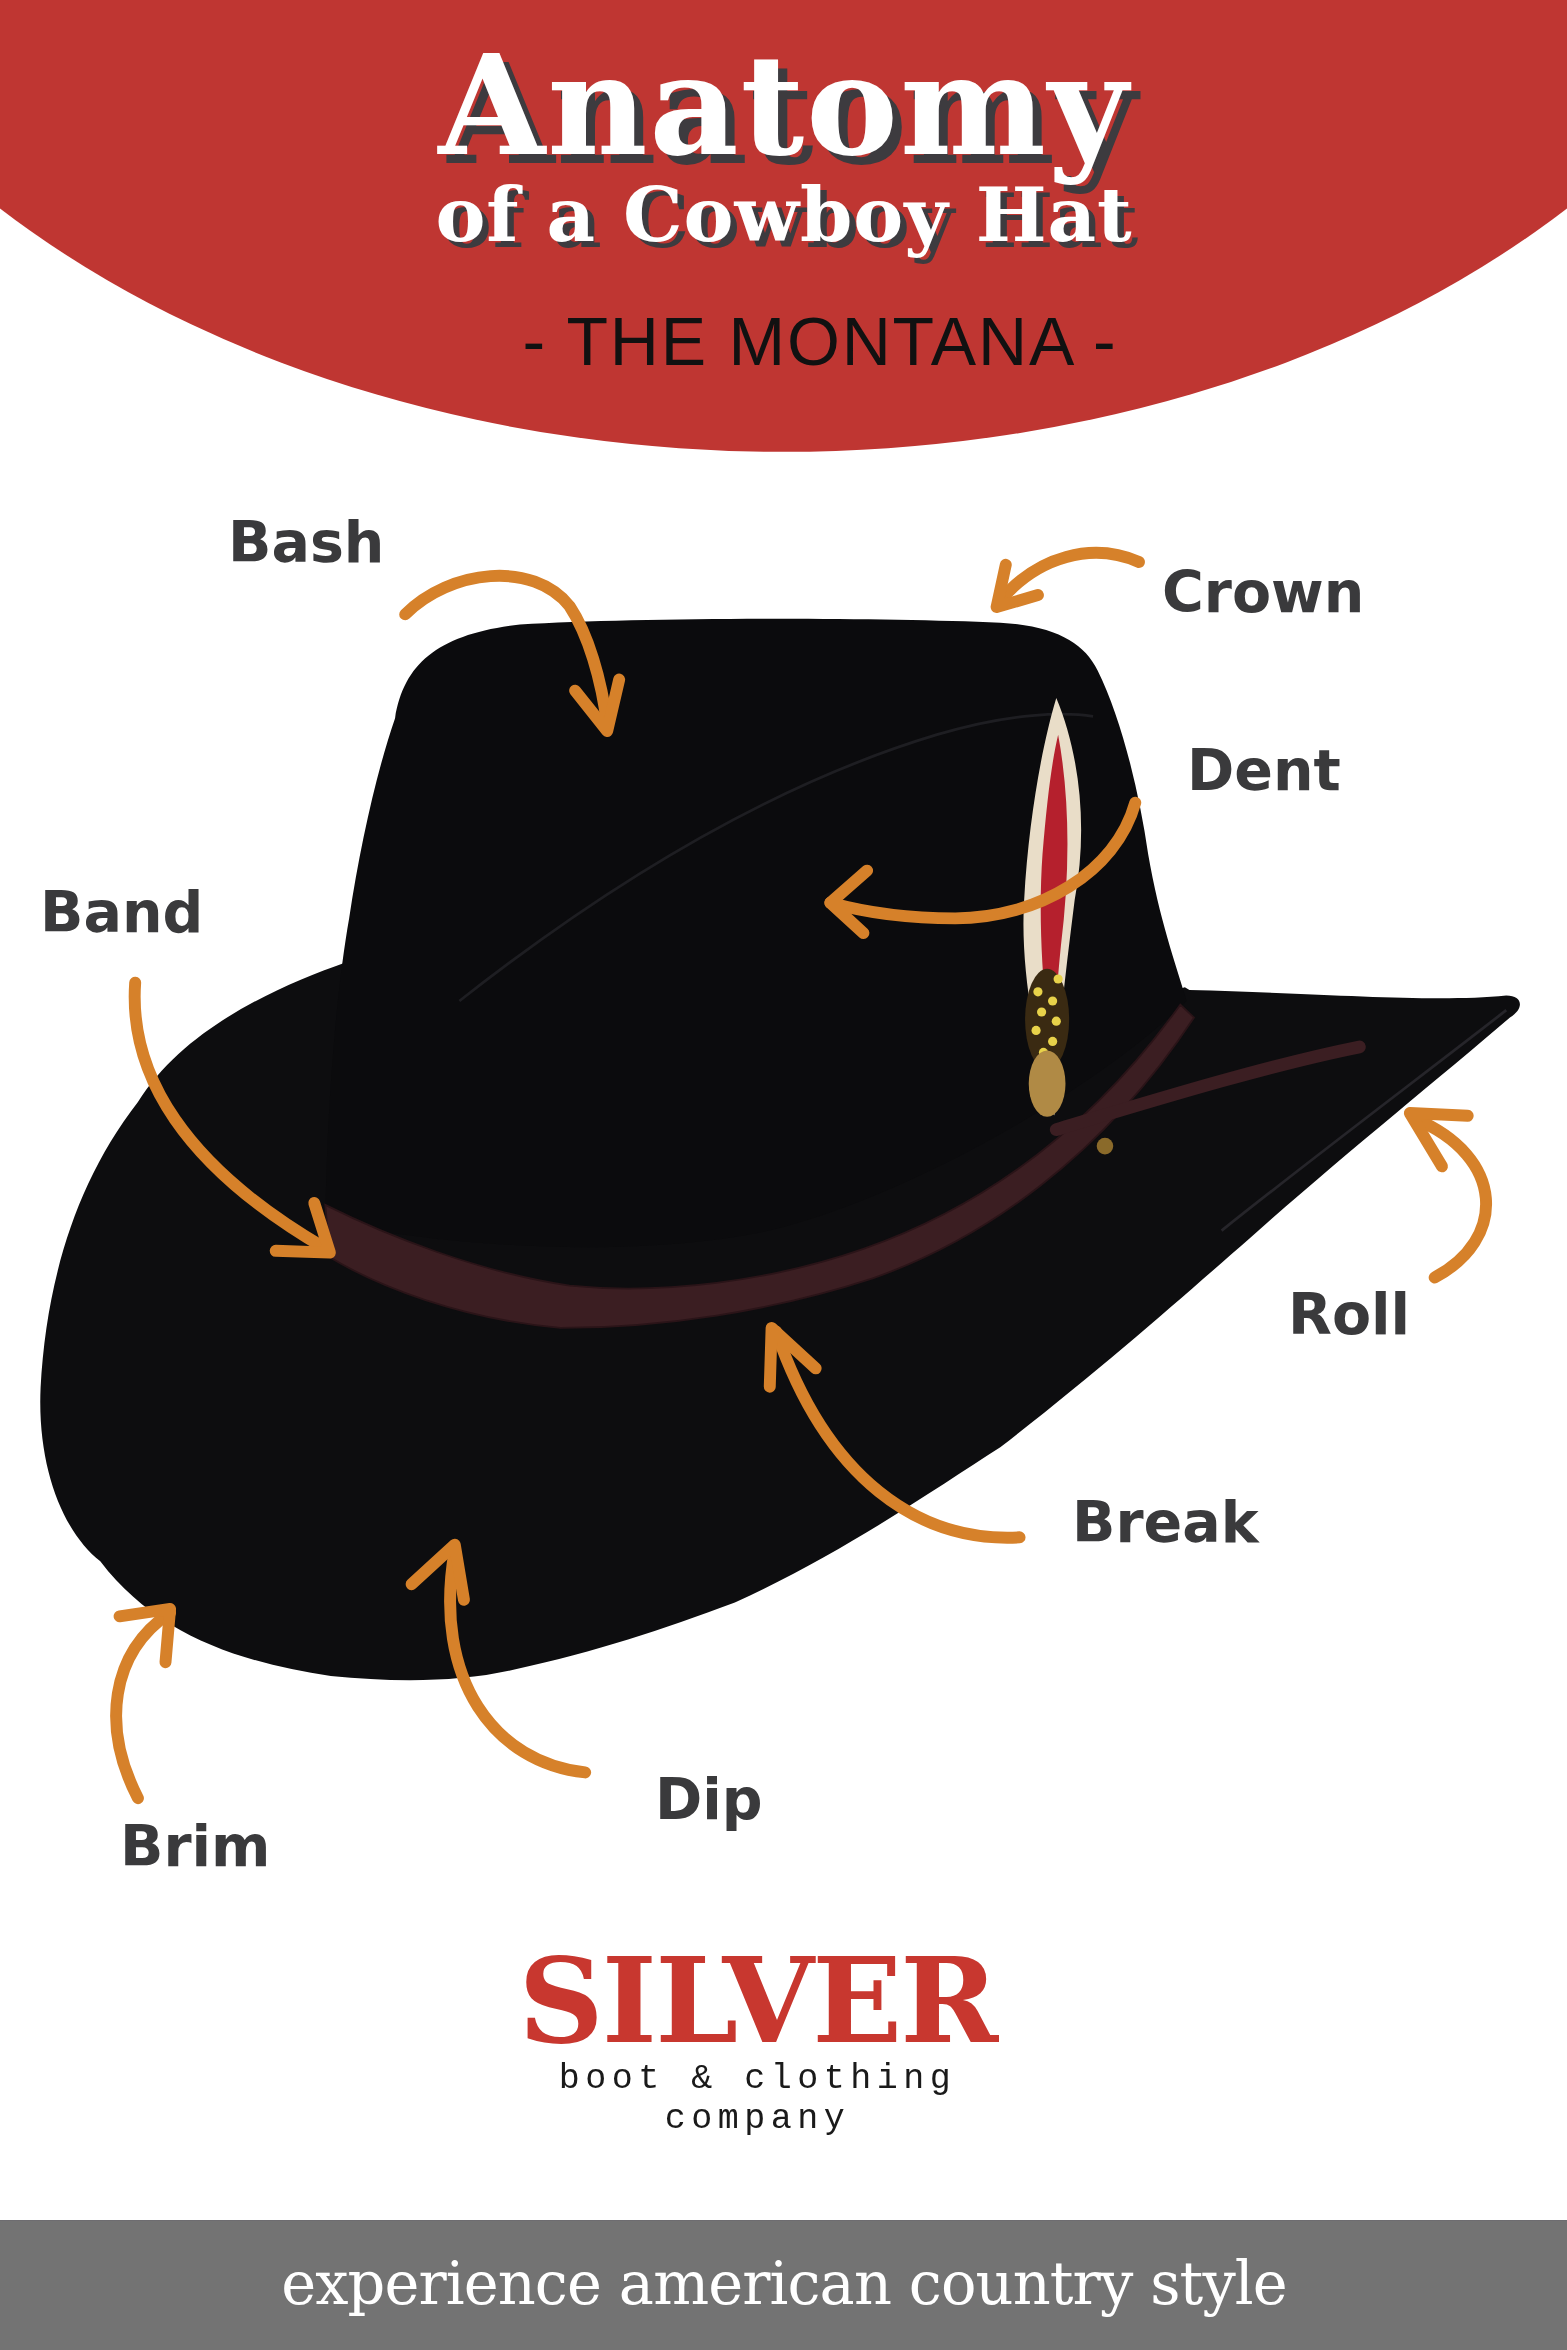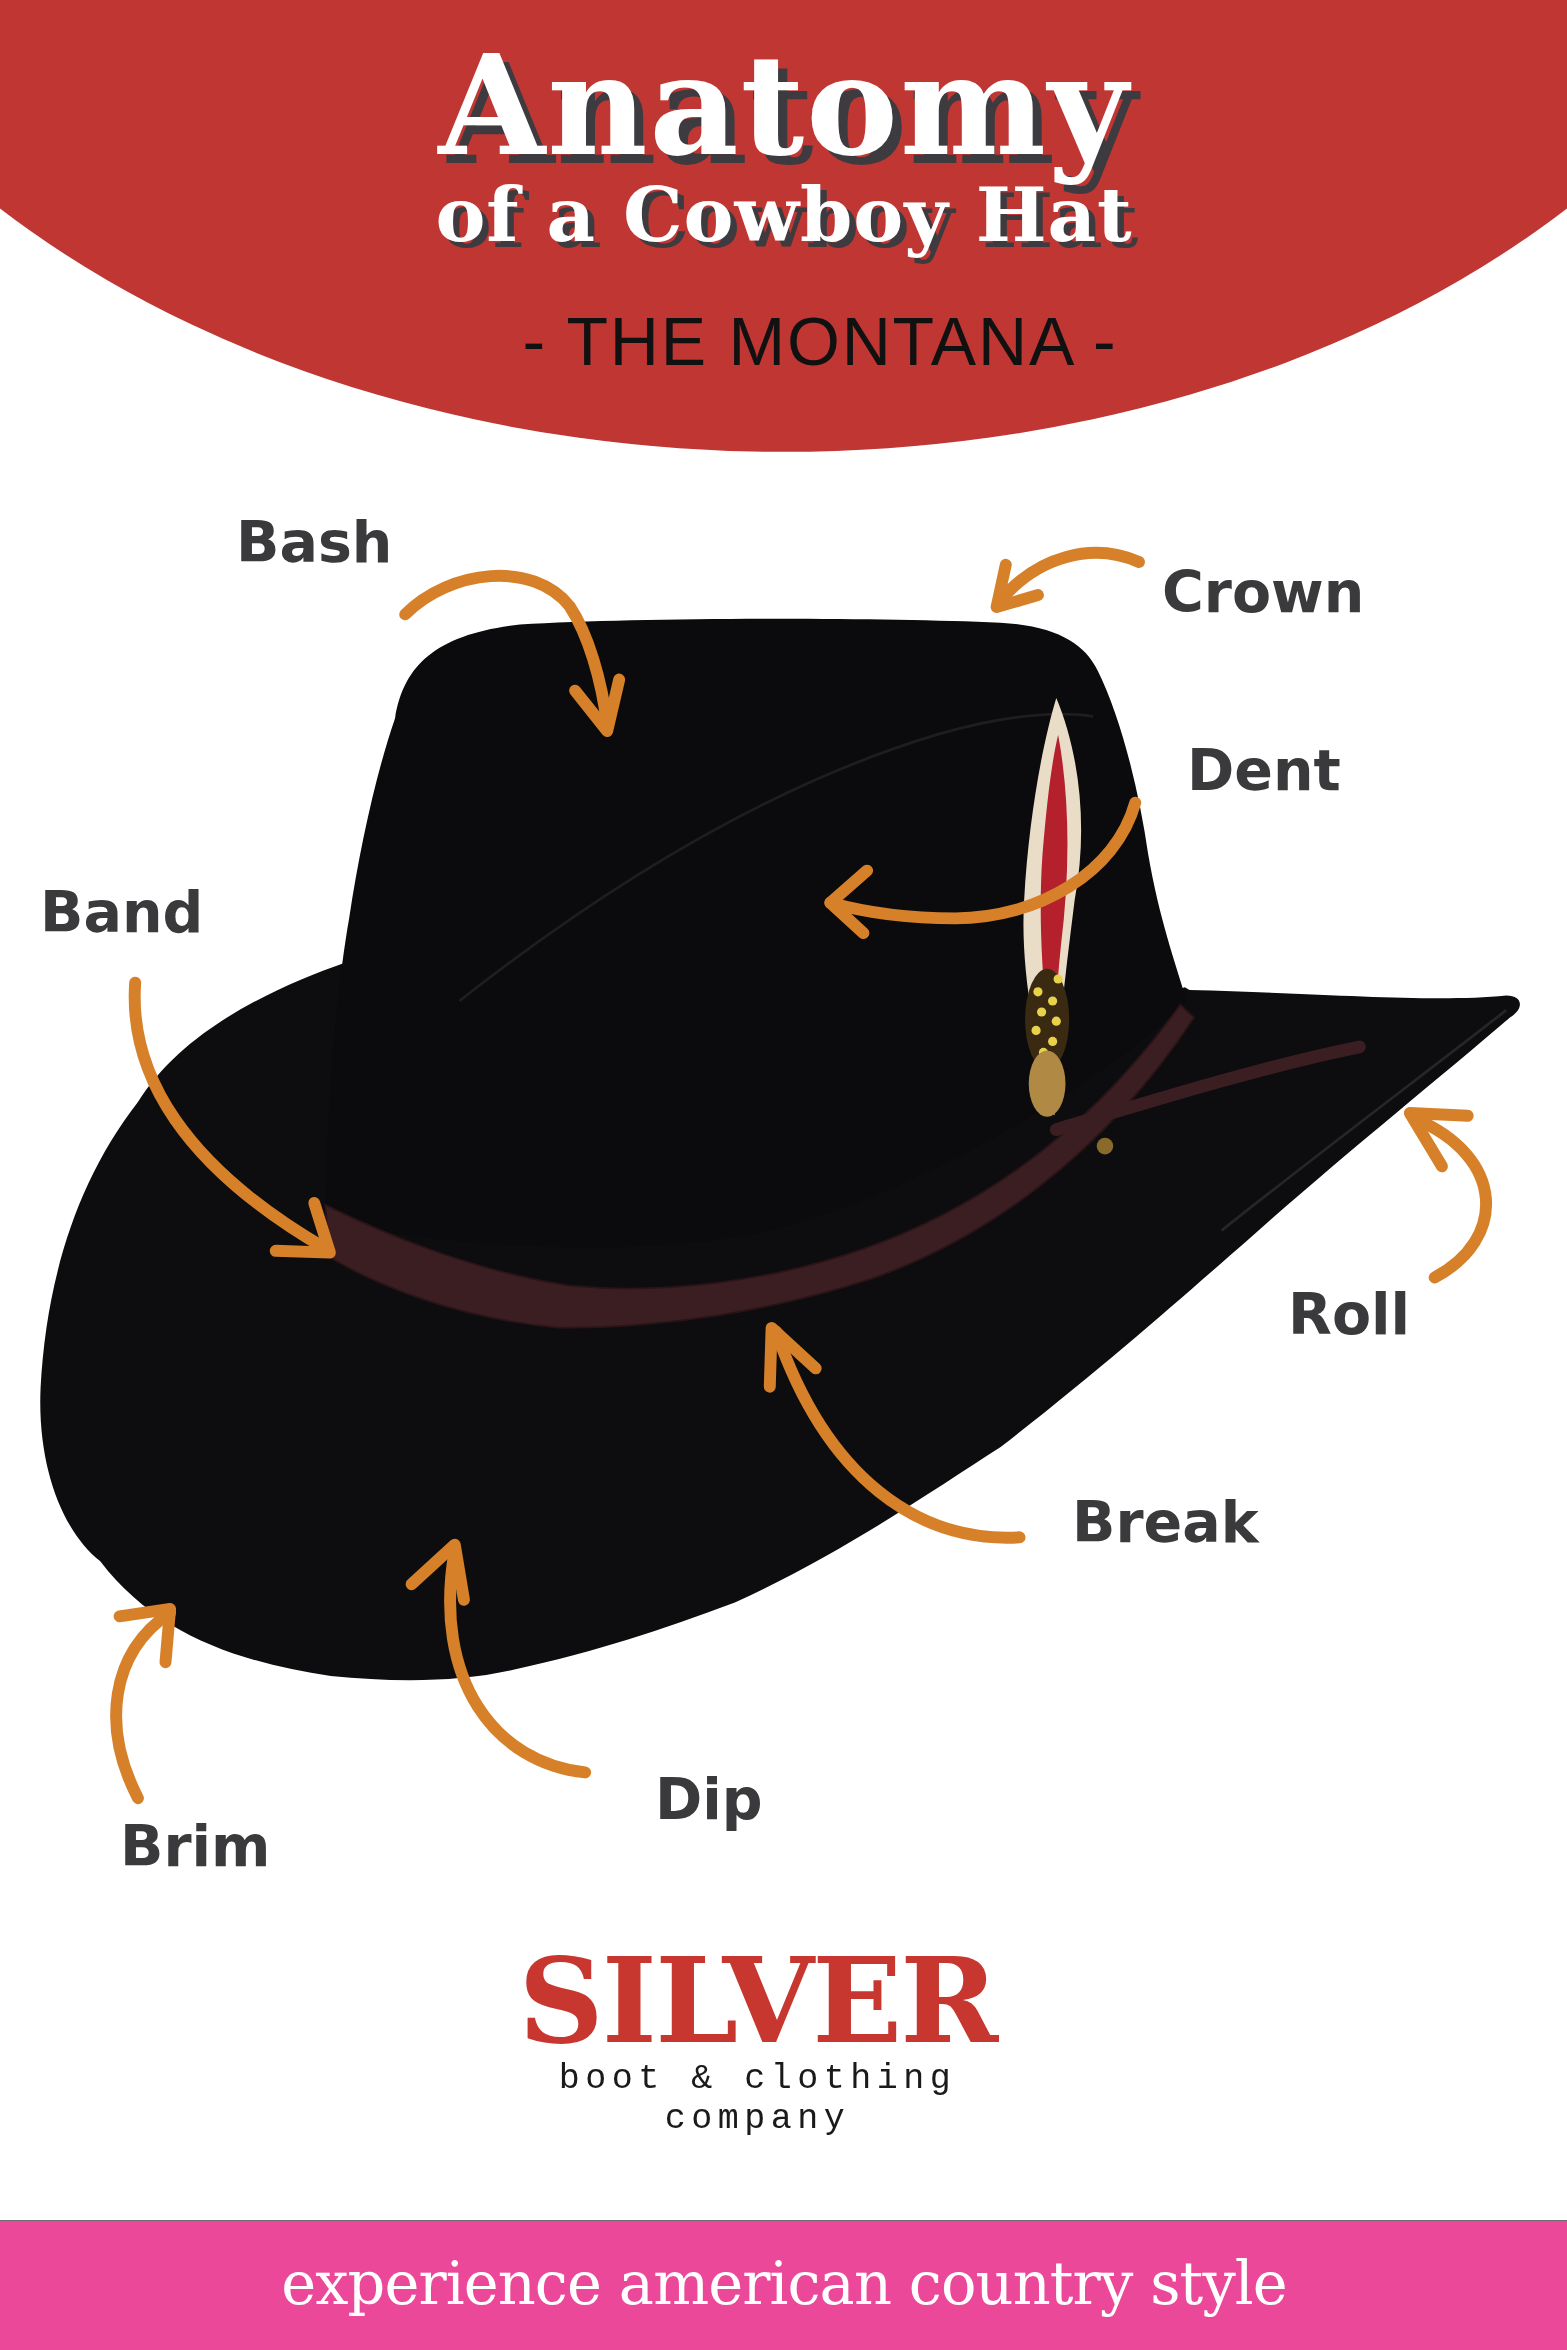--- a/index.html
+++ b/index.html
@@ -7,21 +7,21 @@
   #bg-svg { position:absolute; left:0; top:0; width:1568px; height:2351px; }
   .title-main, .title-sub { position:absolute; left:0; width:1568px; text-align:center; font-family:"DejaVu Serif", serif; font-weight:bold; color:#ffffff; }
   .title-main { top:37px; font-size:138px; line-height:138px; letter-spacing:1.8px; text-shadow:9.2px 9.2px 0 #3d3b3f; }
   .title-sub { top:174px; font-size:75px; line-height:83px; letter-spacing:0.9px; text-shadow:6.4px 6.4px 0 #3d3b3f; }
   .model { position:absolute; left:0; width:1568px; top:305px; text-align:center; font-family:"Liberation Sans", sans-serif; font-size:68px; line-height:73px; color:#111111; letter-spacing:1.8px;padding-left:36px; }
   .label { position:absolute; font-family:"DejaVu Sans", sans-serif; font-weight:bold; font-size:57px; line-height:57px; color:#3a3a3c; white-space:nowrap; }
   .logo { position:absolute; left:459px; top:1945px; width:597px; text-align:center; }
   .logo-silver { font-family:"DejaVu Serif", serif; font-weight:bold; font-size:118px; line-height:112px; color:#5683a0; letter-spacing:-1.8px; display:block; }
   .logo-canyon { font-family:"DejaVu Serif", serif; font-weight:bold; font-size:118px; line-height:112px; color:#c8372f; letter-spacing:-1.8px; display:block; }
   .logo-tag { font-family:"Liberation Mono", monospace; font-size:35px; line-height:40px; color:#1a1a1a; letter-spacing:5.5px; display:block; margin-top:1.8px; }
-  .footer { position:absolute; left:0; top:2220px; width:1568px; height:130px; background:#ec4899; border-top:1.8px solid #6d6c70; box-sizing:border-box; }
+  .footer { position:absolute; left:0; top:2220px; width:1568px; height:130px; background:#737373; border-top:1.8px solid #6d6c70; box-sizing:border-box; }
   .footer-text { position:absolute; left:0; width:1568px; top:26px; text-align:center; font-family:"DejaVu Serif", serif; font-size:59px; line-height:73px; color:#ffffff; letter-spacing:-0.9px; }
 </style>
 </head>
 <body>
 
 <svg id="bg-svg" viewBox="0 0 1707 2560">
 
   <ellipse cx="853" cy="-330" rx="1160" ry="822" fill="#bf3632"></ellipse>
 
   <g>
@@ -98,21 +98,21 @@
       <path d="M150,1958 C110,1880 120,1800 185,1756"></path>
       <path d="M130,1760 L185,1752 L180,1810"></path>
     </g>
   </g>
 </svg>
 
 <div class="title-main">Anatomy</div>
 <div class="title-sub">of a Cowboy Hat</div>
 <div class="model">- THE MONTANA -</div>
 
-<div class="label" style="left:236px; top:514px;">Bash</div>
+<div class="label" style="left:228px; top:514px;">Bash</div>
 <div class="label" style="left:1162px; top:564px;">Crown</div>
 <div class="label" style="left:1187px; top:742px;">Dent</div>
 <div class="label" style="left:40px; top:884px;">Band</div>
 <div class="label" style="left:1288px; top:1286px;">Roll</div>
 <div class="label" style="left:1072px; top:1494px;">Break</div>
 <div class="label" style="left:655px; top:1771px;">Dip</div>
 <div class="label" style="left:120px; top:1818px;">Brim</div>
 
 <div class="logo">
   <span class="logo-canyon">SILVER</span>

